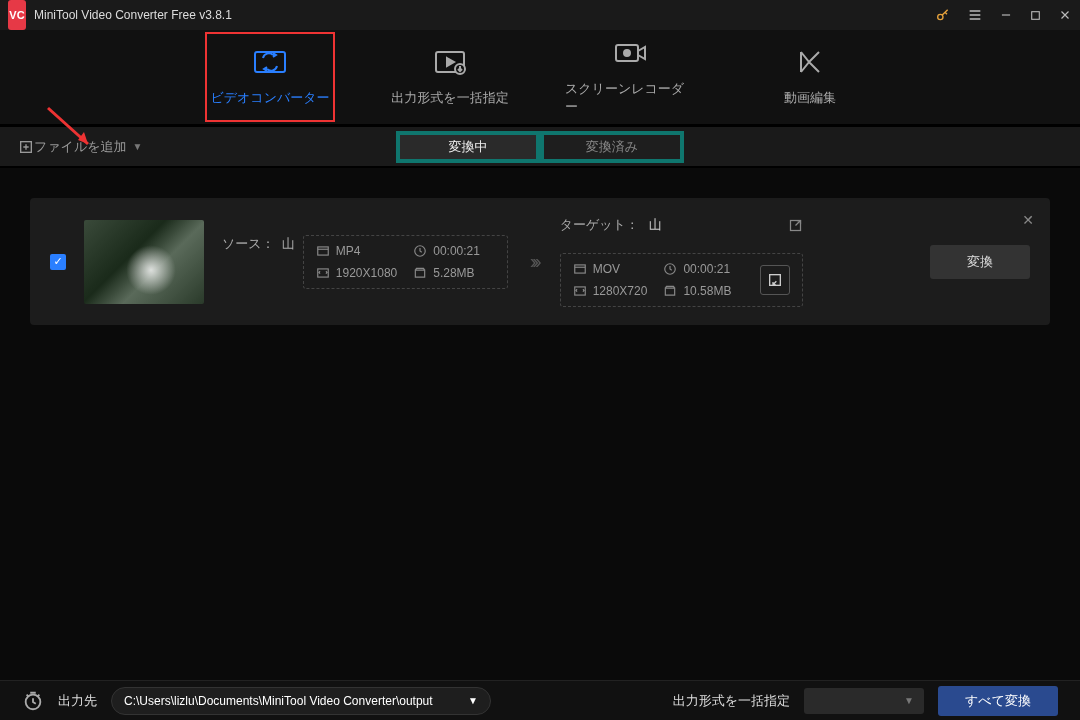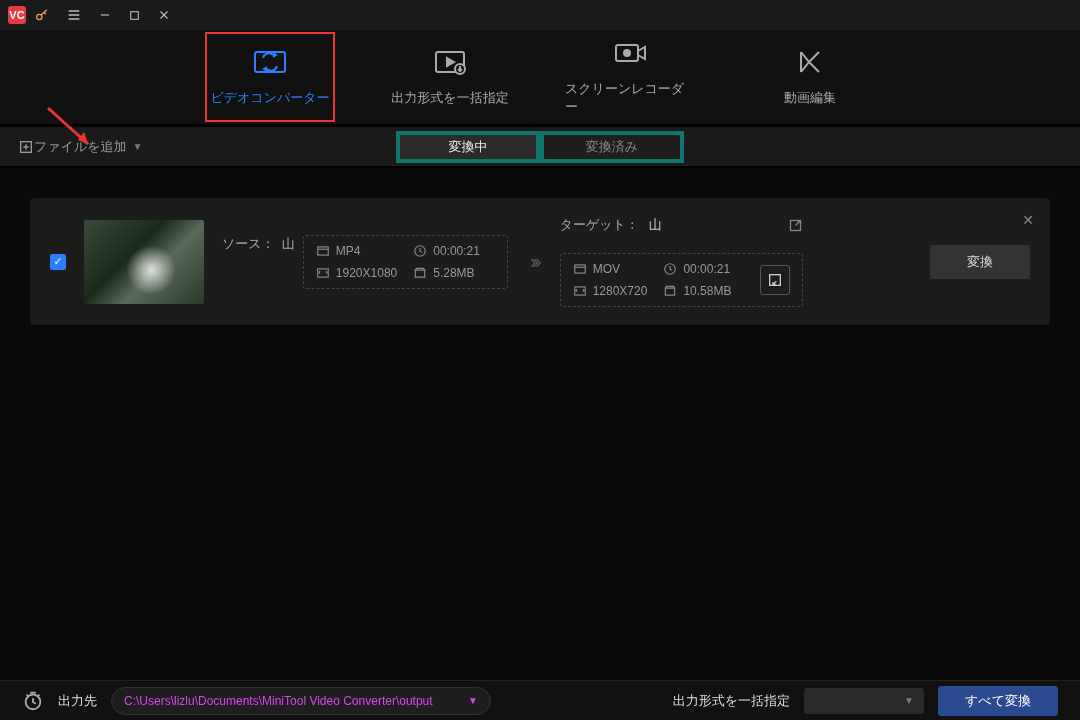--- a/index.html
+++ b/index.html
@@ -1,18 +1,18 @@
 <!DOCTYPE html>
 <html><head>
 <meta charset="utf-8">
 <style>
 * { box-sizing: border-box; margin: 0; padding: 0; }
 body { width: 1080px; height: 720px; background: #0a0a0a; font-family: "Segoe UI", Arial, sans-serif; color: #ccc; overflow: hidden; position: relative; font-size: 13px; }
 .titlebar { height: 30px; background: #1a1a1a; display: flex; align-items: center; padding: 0 8px; }
-.logo { width: 18px; height: 18px; background: #e63946; border-radius: 3px; color: #fff; font-size: 11px; font-weight: bold; display: flex; align-items: center; justify-content: center; margin-right: 8px; }
+.logo { width: 18px; height: 30px; background: #e63946; border-radius: 3px; color: #fff; font-size: 11px; font-weight: bold; display: flex; align-items: center; justify-content: center; margin-right: 8px; }
 .title { color: #ddd; font-size: 12px; flex: 1; }
 .winctrl { display: flex; gap: 16px; align-items: center; }
 .winctrl span, .winctrl svg { color: #bbb; cursor: pointer; }
 .tabs { height: 96px; background: #111; display: flex; align-items: center; justify-content: center; gap: 50px; border-bottom: 2px solid #000; }
 .tab { width: 130px; height: 90px; display: flex; flex-direction: column; align-items: center; justify-content: center; gap: 12px; color: #aaa; cursor: pointer; }
 .tab.active { border: 2px solid #e33; color: #2a7fff; }
 .tab .ticon { height: 30px; display: flex; align-items: center; justify-content: center; }
 .tab .tlabel { font-size: 13px; }
 .subbar { height: 42px; background: #1a1a1a; display: flex; align-items: center; border-top: 1px solid #000; border-bottom: 2px solid #000; }
 .addfile { display: flex; align-items: center; padding: 0 18px; color: #999; cursor: pointer; }
@@ -37,32 +37,33 @@
 .target .box { border: 1px dashed #444; border-radius: 3px; padding: 8px 12px; display: flex; align-items: center; gap: 14px; font-size: 12px; color: #999; }
 .target .grid { display: grid; grid-template-columns: 1fr 1fr; gap: 8px 16px; }
 .target .cell { display: flex; align-items: center; gap: 6px; }
 .editbtn { width: 30px; height: 30px; border: 1px solid #555; border-radius: 3px; display: flex; align-items: center; justify-content: center; margin-left: 8px; color: #999; cursor:pointer; }
 .sharebtn { color: #888; cursor: pointer; margin-left: 10px; }
 .convert { margin-left: auto; width: 100px; height: 34px; background: #333; color: #ddd; border-radius: 3px; display: flex; align-items: center; justify-content: center; cursor: pointer; }
 .close { position: absolute; top: 14px; right: 16px; color: #888; cursor: pointer; font-size: 14px; }
 .bottombar { position: absolute; bottom: 0; left: 0; right: 0; height: 40px; background: #111; border-top: 1px solid #222; display: flex; align-items: center; padding: 0 22px; gap: 14px; }
 .clock { color: #888; }
 .outlabel { color: #ddd; font-size: 13px; }
-.outpath { flex: 0 0 380px; height: 28px; background: #1e1e1e; border: 1px solid #333; border-radius: 14px; display: flex; align-items: center; padding: 0 12px; color: #d946ef; font-size: 12px; gap: 8px; }
+.outpath { flex: 0 0 380px; height: 28px; background: #1e1e1e; border: 1px solid #333; border-radius: 14px; display: flex; align-items: center; padding: 0 12px; color: #ffffff; font-size: 12px; gap: 8px; }
 .outpath .chev { margin-left: auto; font-size: 10px; }
 .batchlabel { color: #ddd; font-size: 13px; margin-left: auto; }
 .batchsel { width: 120px; height: 26px; background: #2a2a2a; border-radius: 3px; display: flex; align-items: center; justify-content: flex-end; padding: 0 10px; color: #777; font-size: 10px; cursor:pointer; }
 .convertall { width: 120px; height: 30px; background: #2a4a8f; color: #fff; border-radius: 3px; display: flex; align-items: center; justify-content: center; cursor: pointer; font-size: 13px; }
 .ico { display:inline-flex; width:14px; height:14px; }
 </style>
 </head>
 <body>
 
 <div class="titlebar">
   <div class="logo">VC</div>
+  <div class="title">MiniTool Video Converter Free v3.8.1</div>
   <div class="winctrl">
     <svg width="16" height="16" viewBox="0 0 24 24" fill="none" stroke="#e6a23c" stroke-width="2">
         <circle cx="8" cy="15" r="4"></circle>
         <path d="M10.5 12.5 L19 4 M15 8 L18 11"></path>
       </svg>
     <svg width="16" height="16" viewBox="0 0 24 24" stroke="#bbb" stroke-width="2">
         <path d="M4 6h16M4 12h16M4 18h16"></path>
       </svg>
     <svg width="14" height="14" viewBox="0 0 24 24" stroke="#bbb" stroke-width="2">
         <path d="M5 12h14"></path>

